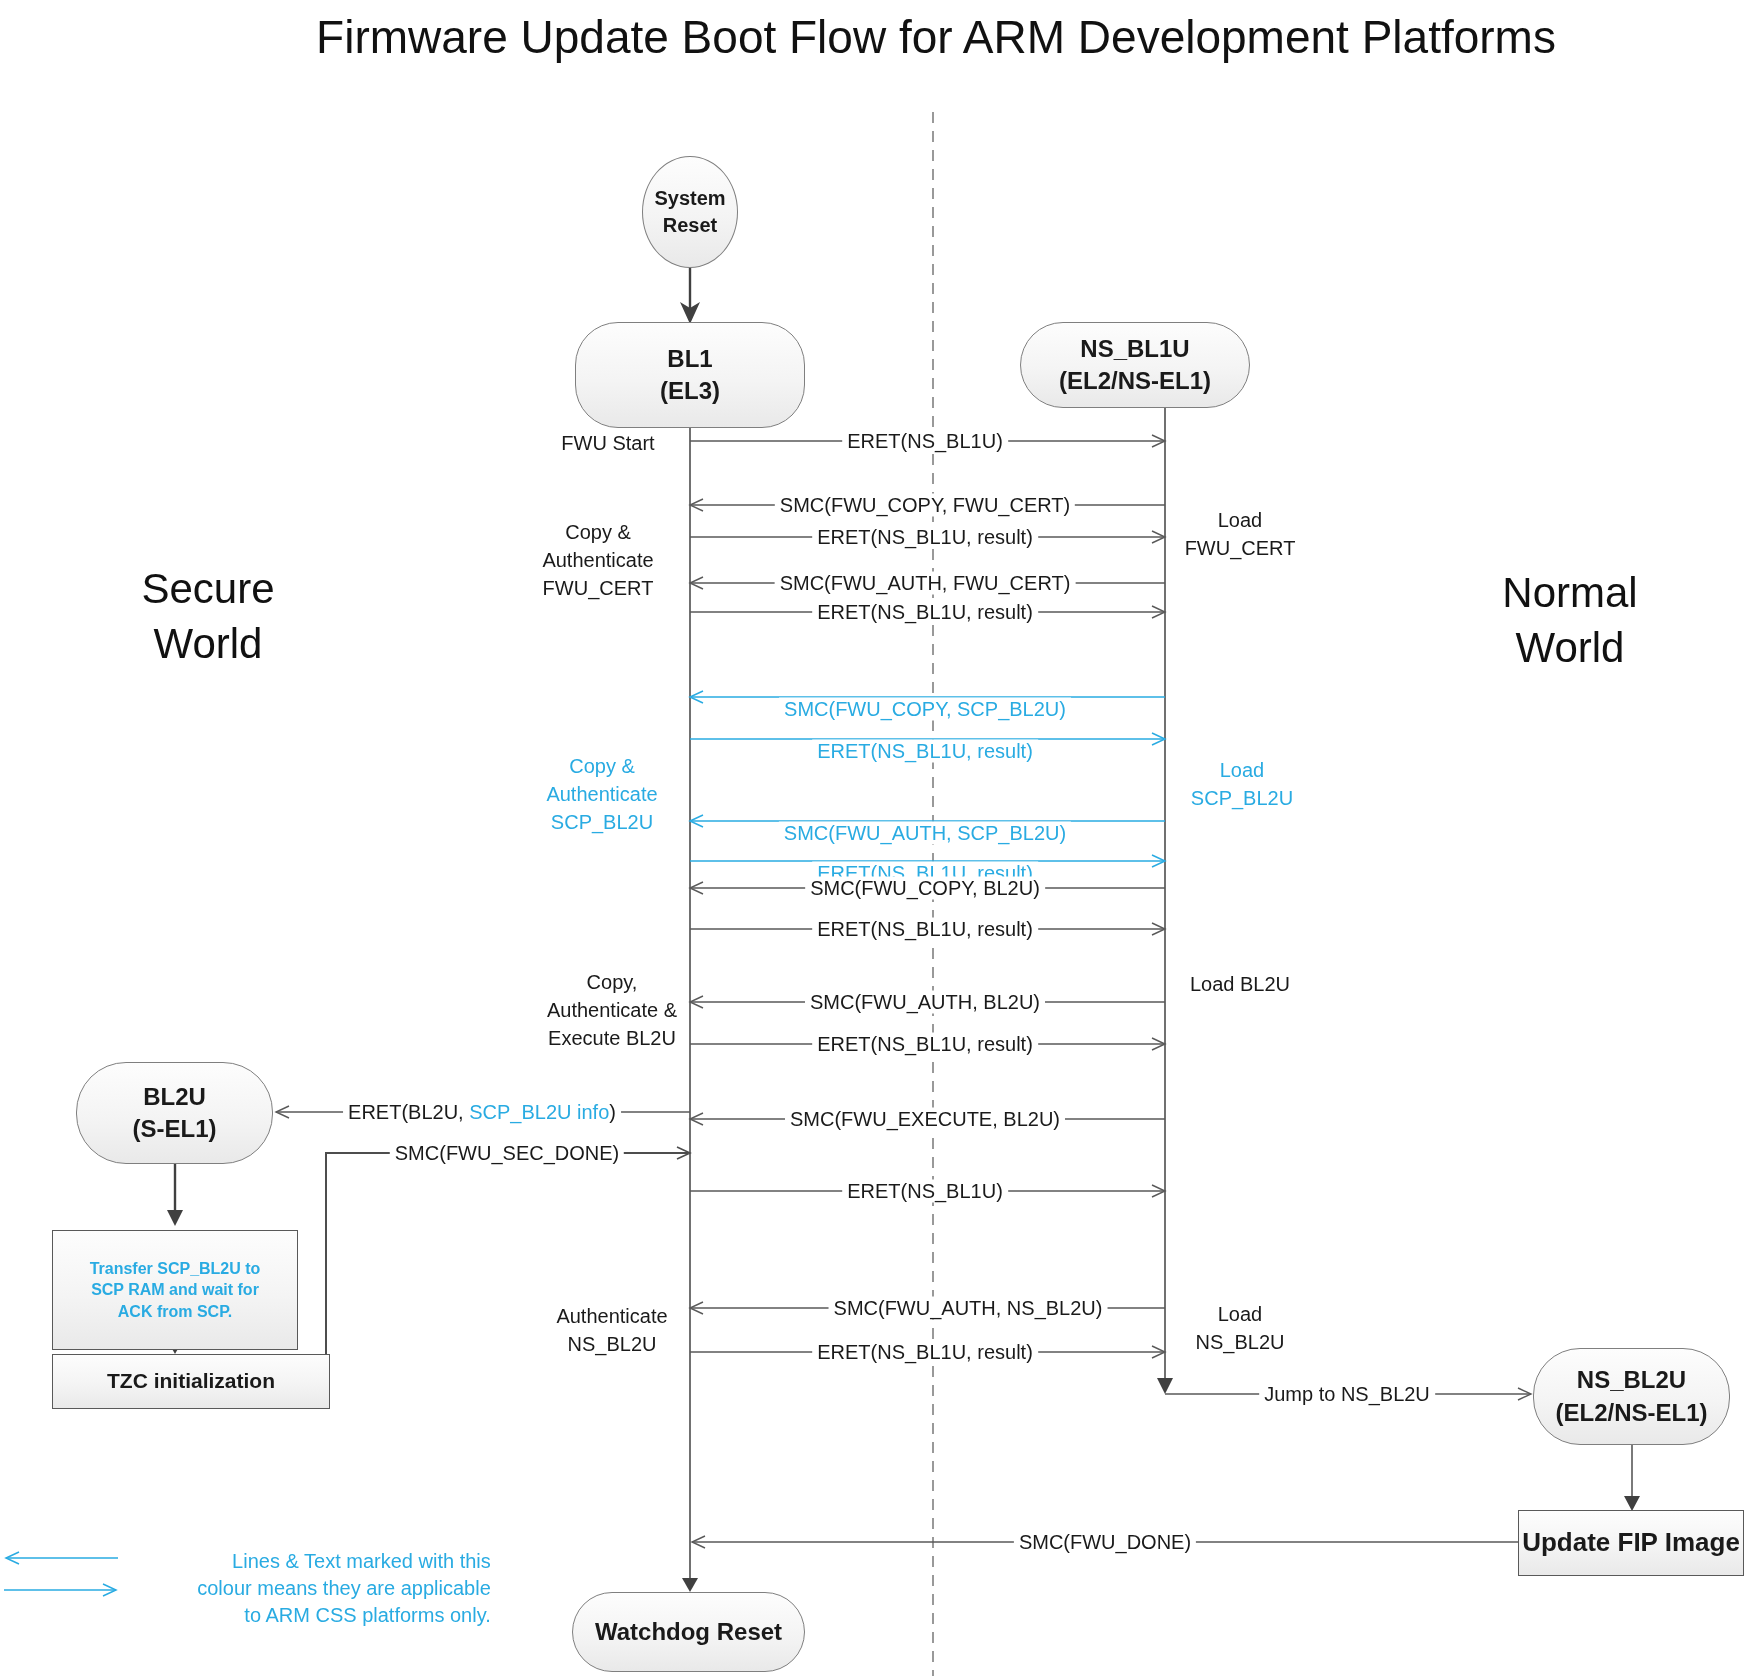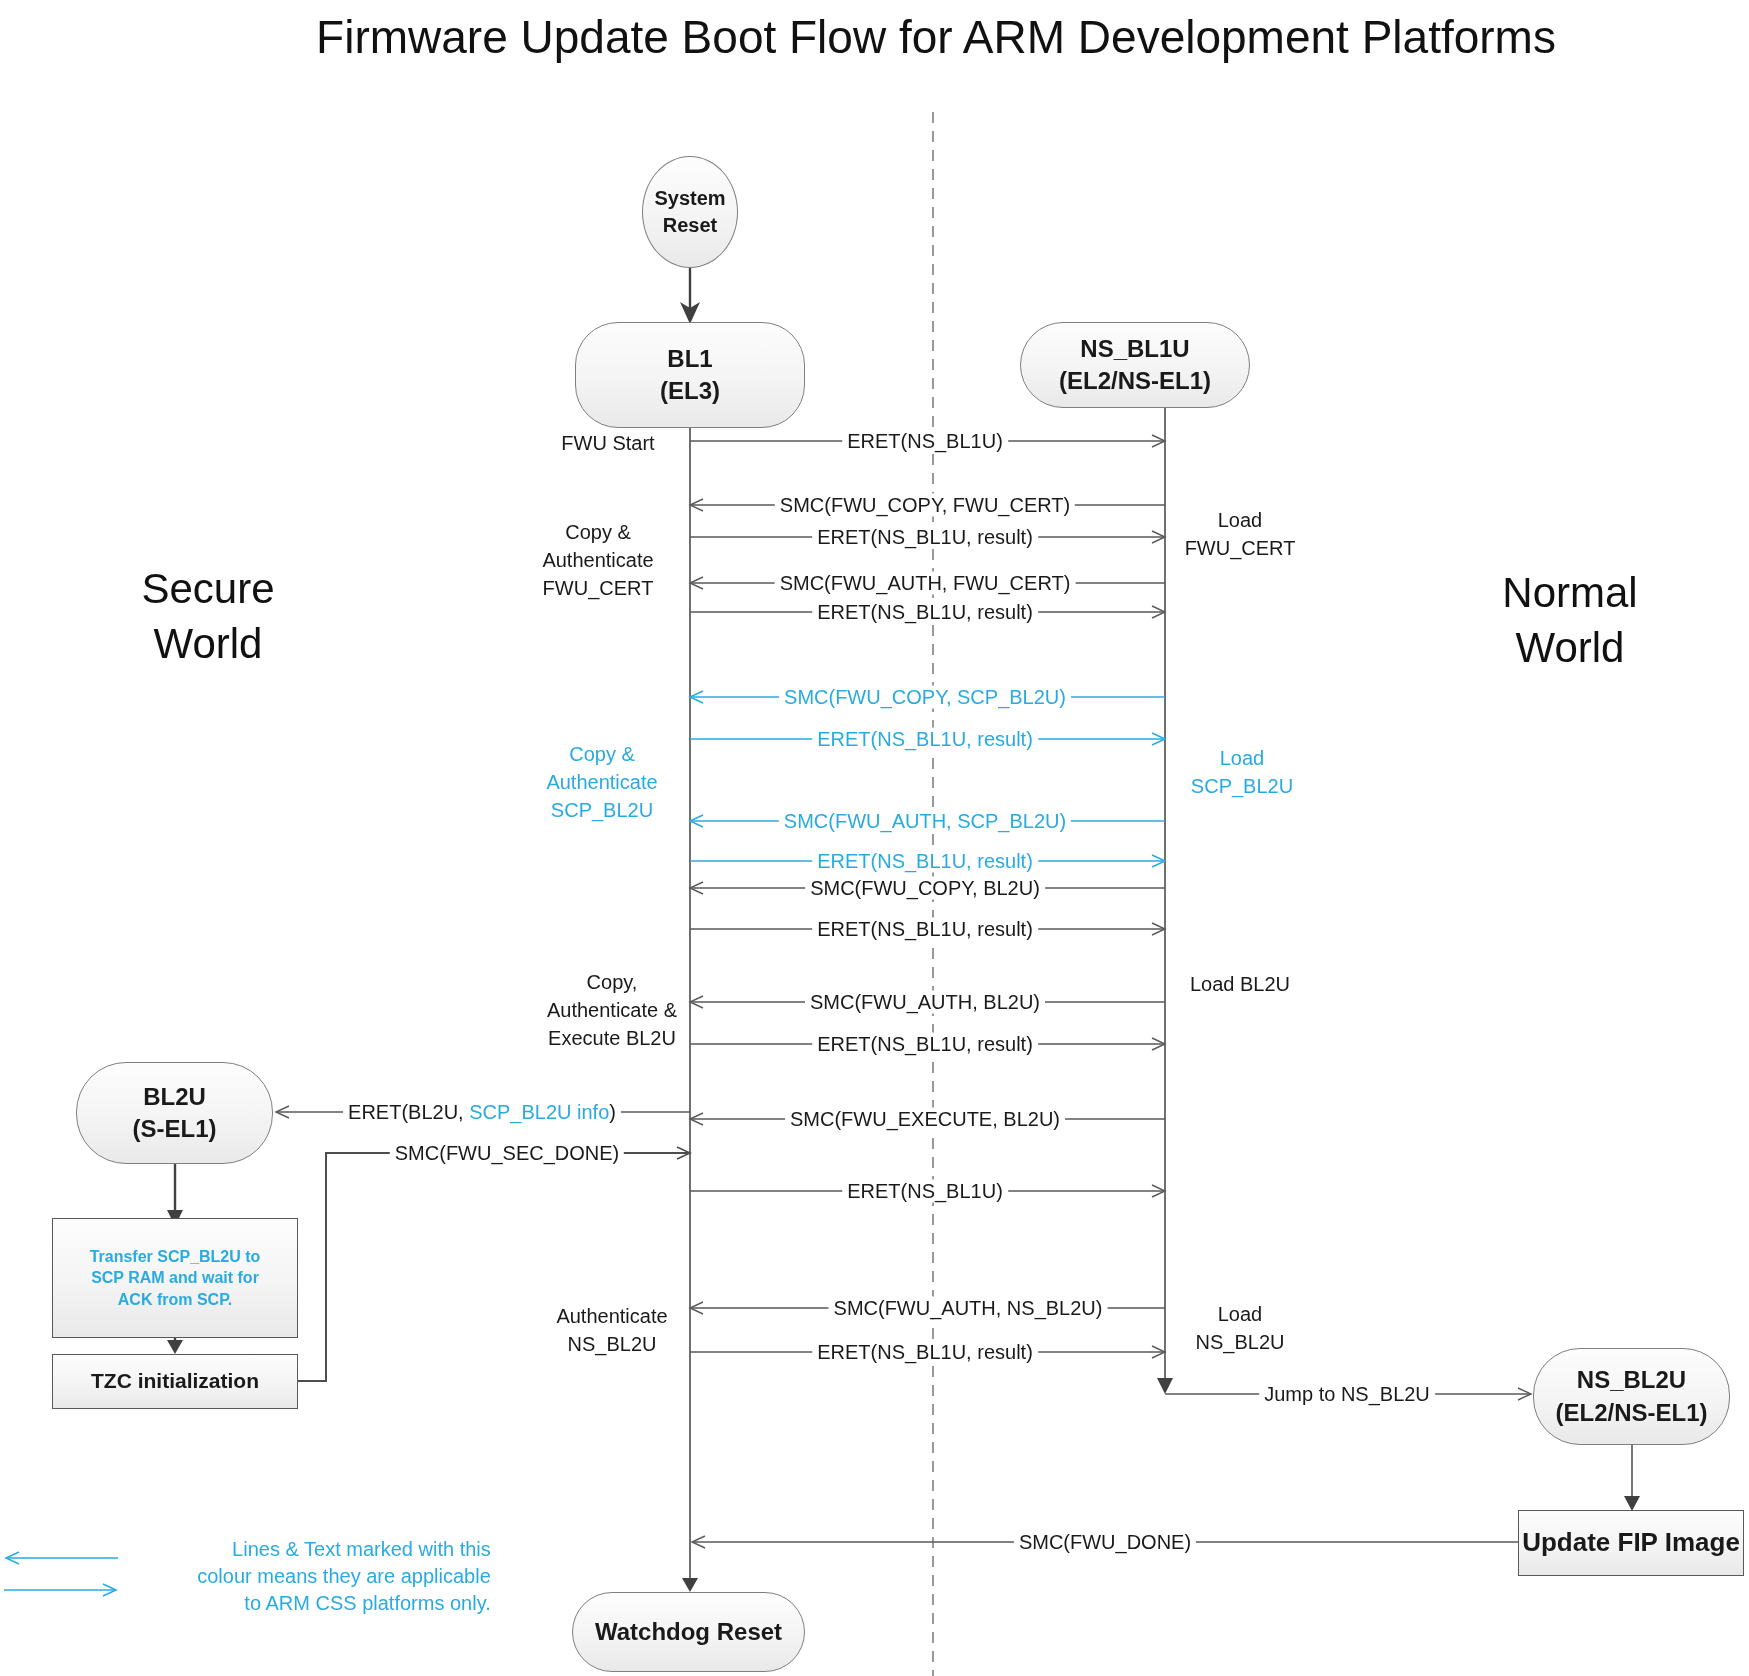--- a/index.html
+++ b/index.html
@@ -24,21 +24,21 @@
   .node.rect{border:1.6px solid #595959;border-radius:0;}
   .node .l{line-height:1.35;}
   .msg{
     position:absolute;transform:translate(-50%,-50%);white-space:nowrap;z-index:3;
     background:#ffffff;padding:0 5px;font-size:20px;color:#1a1a1a;
   }
   .side{
     position:absolute;transform:translate(-50%,-50%);text-align:center;white-space:nowrap;
     font-size:20px;line-height:1.4;color:#1a1a1a;z-index:3;
   }
-  .cyan{color:#29abe2;}
+  .cyan{color:#29abe2;margin-top:12px;}
   .legend-text{
     position:absolute;transform:translate(-50%,-50%);text-align:right;
     font-size:20px;line-height:1.35;z-index:3;
   }
 </style>
 </head>
 <body>
 
 <div class="canvas">
 
@@ -153,21 +153,21 @@
     <div class="l">BL2U</div>
     <div class="l">(S-EL1)</div>
   </div>
 
   <div class="node rect cyan" style="left:52px;top:1218px;width:246px;height:120px;font-size:16px;">
     <div class="l">Transfer SCP_BL2U to</div>
     <div class="l">SCP RAM and wait for</div>
     <div class="l">ACK from SCP.</div>
   </div>
 
-  <div class="node rect" style="left:52px;top:1354px;width:246px;height:55px;font-size:21px;">
+  <div class="node rect" style="left:52px;top:1354px;width:278px;height:55px;font-size:21px;">
     <div class="l">TZC initialization</div>
   </div>
 
   <div class="node" style="left:1533px;top:1348px;width:197px;height:97px;border-radius:47px;font-size:24px;">
     <div class="l">NS_BL2U</div>
     <div class="l">(EL2/NS-EL1)</div>
   </div>
 
   <div class="node rect" style="left:1518px;top:1510px;width:226px;height:66px;font-size:26px;">
     <div class="l">Update FIP Image</div>

